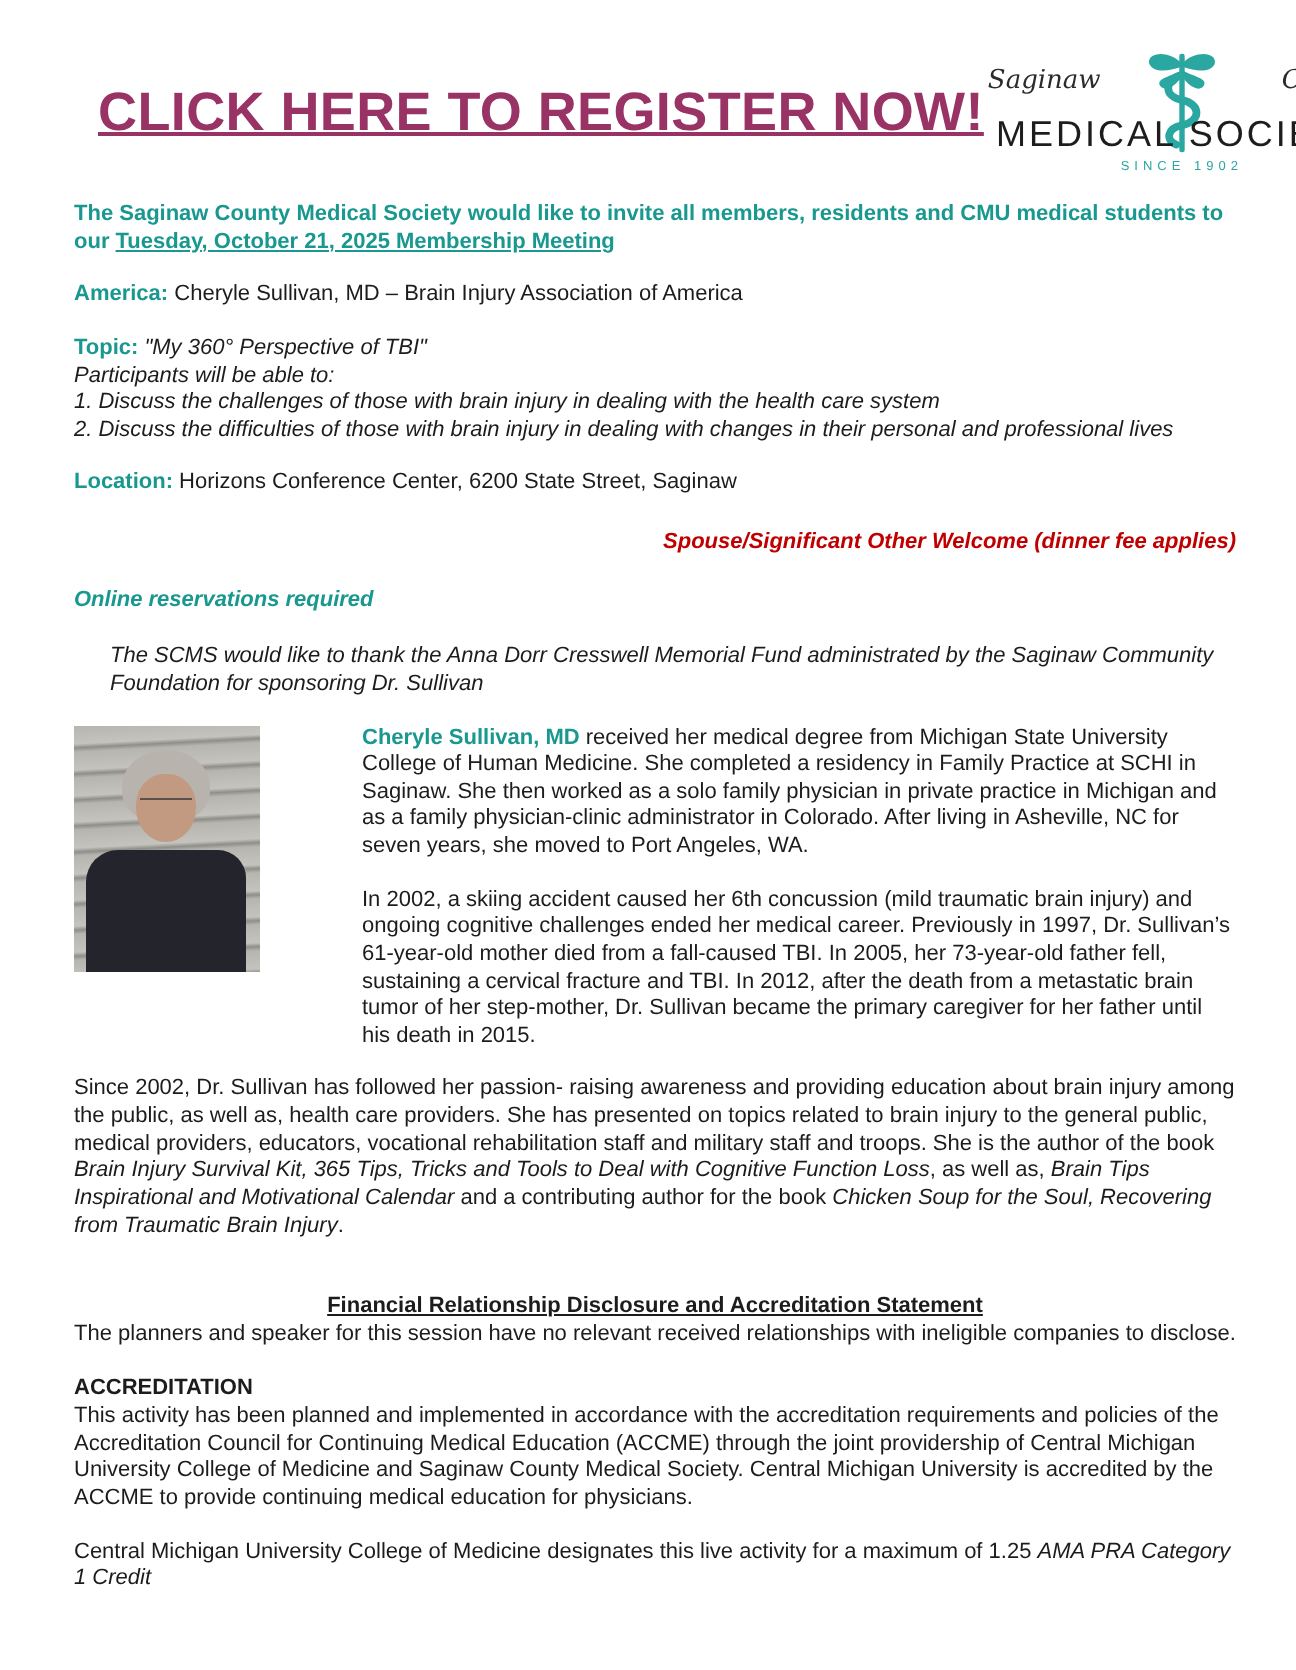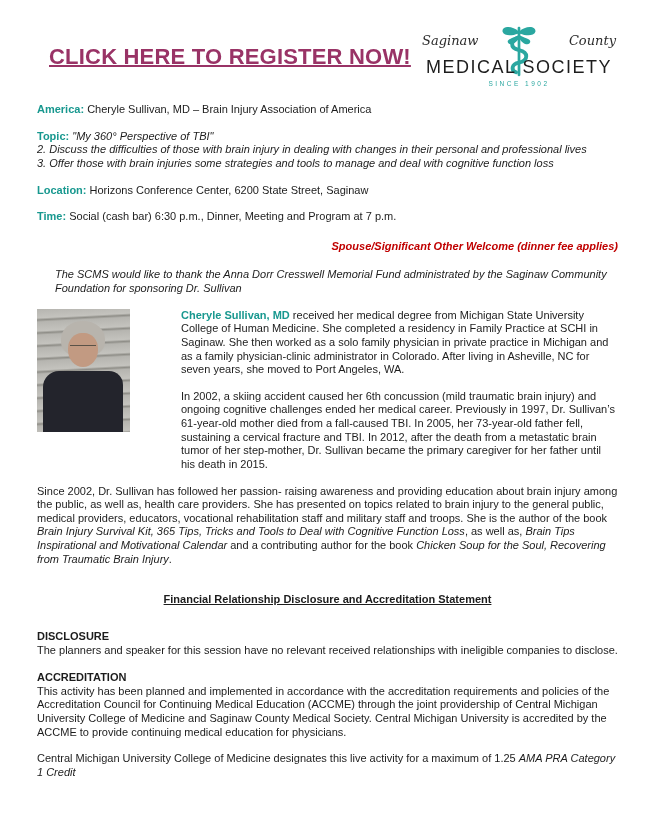--- a/index.html
+++ b/index.html
@@ -11,21 +11,21 @@
     color: #1c1c1c;
     font-size: 11px;
     line-height: 1.24;
   }
   .page { width: 648px; height: 835px; padding: 24px 30px 0 37px; position: relative; }
 
   
   .header { display: flex; align-items: center; justify-content: space-between; height: 66px; }
   .register {
     color: #993366;
-    font-size: 22px;
+    font-size: 27px;
     font-weight: bold;
     text-decoration: underline;
     text-decoration-thickness: 2px;
     letter-spacing: 0.2px;
     margin-left: 12px;
     cursor: pointer;
     white-space: nowrap;
   }
   .logo { position: relative; width: 198px; height: 64px; flex: 0 0 auto; }
   .caduceus { position: absolute; left: 50%; top: -2px; transform: translateX(-50%); height: 58px; width: 40px; }
@@ -96,35 +96,37 @@
       </svg>
       <div class="logo-script">
         <span>Saginaw</span>
         <span>County</span>
       </div>
       <div class="logo-name">MEDICAL SOCIETY</div>
       <div class="logo-since">SINCE 1902</div>
     </div>
   </div>
 
+  <p class="invite"><span>The Saginaw County Medical Society would like to invite all members, residents and CMU medical students to our </span><a class="meeting-link">Tuesday, October 21, 2025 Membership Meeting</a></p>
 
   <p><span class="label">America:</span><span> Cheryle Sullivan, MD – Brain Injury Association of America</span></p>
 
   <div class="objectives">
     <div><span class="label" style="font-style:normal">Topic:</span><span> "My 360° Perspective of TBI"</span></div>
+    <div>Participants will be able to:</div>
+    <div>1. Discuss the challenges of those with brain injury in dealing with the health care system</div>
     <div>2. Discuss the difficulties of those with brain injury in dealing with changes in their personal and professional lives</div>
-    <div>3. Offer those with brain injuries some strategies and tools to manage and deal with cognitive function loss</div>
   </div>
 
   <p><span class="label">Location:</span><span> Horizons Conference Center, 6200 State Street, Saginaw</span></p>
 
-  <p><span class="label">Time:</span><span> Social (cash bar) 6:30 p.m., Dinner, Meeting and Program at 7 p.m.</span></p>
 
   <p class="spouse">Spouse/Significant Other Welcome (dinner fee applies)</p>
 
+  <p class="reserve">Online reservations required</p>
 
   <p class="sponsor">The SCMS would like to thank the Anna Dorr Cresswell Memorial Fund administrated by the Saginaw Community Foundation for sponsoring Dr. Sullivan</p>
 
   <div class="bio-row">
     <div class="photo">
       <div class="person">
         <div class="hair"></div>
         <div class="face"></div>
         <div class="glasses"></div>
         <div class="torso"></div>
@@ -133,21 +135,20 @@
     <div class="bio-text">
       <p><span class="label">Cheryle Sullivan, MD</span><span> received her medical degree from Michigan State University College of Human Medicine. She completed a residency in Family Practice at SCHI in Saginaw. She then worked as a solo family physician in private practice in Michigan and as a family physician-clinic administrator in Colorado. After living in Asheville, NC for seven years, she moved to Port Angeles, WA.</span></p>
       <p>In 2002, a skiing accident caused her 6th concussion (mild traumatic brain injury) and ongoing cognitive challenges ended her medical career. Previously in 1997, Dr. Sullivan’s 61-year-old mother died from a fall-caused TBI. In 2005, her 73-year-old father fell, sustaining a cervical fracture and TBI. In 2012, after the death from a metastatic brain tumor of her step-mother, Dr. Sullivan became the primary caregiver for her father until his death in 2015.</p>
     </div>
   </div>
 
   <p class="since"><span>Since 2002, Dr. Sullivan has followed her passion- raising awareness and providing education about brain injury among the public, as well as, health care providers. She has presented on topics related to brain injury to the general public, medical providers, educators, vocational rehabilitation staff and military staff and troops. She is the author of the book </span><span class="ital">Brain Injury Survival Kit, 365 Tips, Tricks and Tools to Deal with Cognitive Function Loss</span><span>, as well as, </span><span class="ital">Brain Tips Inspirational and Motivational Calendar</span><span> and a contributing author for the book </span><span class="ital">Chicken Soup for the Soul, Recovering from Traumatic Brain Injury</span><span>.</span></p>
 
   <p class="fin-heading">Financial Relationship Disclosure and Accreditation Statement</p>
 
-  <p class="sec-title">DISCLOSURE</p>
   <p class="sec-body">The planners and speaker for this session have no relevant received relationships with ineligible companies to disclose.</p>
 
   <p class="sec-title acc">ACCREDITATION</p>
   <p class="sec-body">This activity has been planned and implemented in accordance with the accreditation requirements and policies of the Accreditation Council for Continuing Medical Education (ACCME) through the joint providership of Central Michigan University College of Medicine and Saginaw County Medical Society. Central Michigan University is accredited by the ACCME to provide continuing medical education for physicians.</p>
 
   <p class="credit-para"><span>Central Michigan University College of Medicine designates this live activity for a maximum of 1.25 </span><span class="ital">AMA PRA Category 1 Credit</span></p>
 
 </div>
 
 </body></html>

